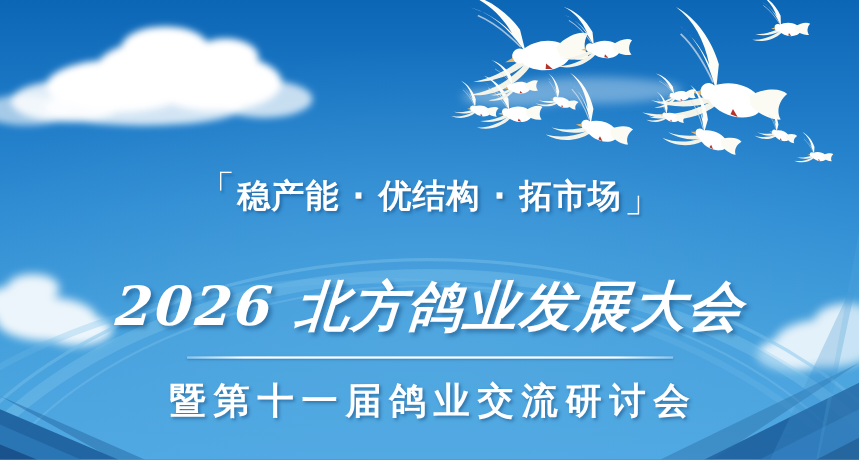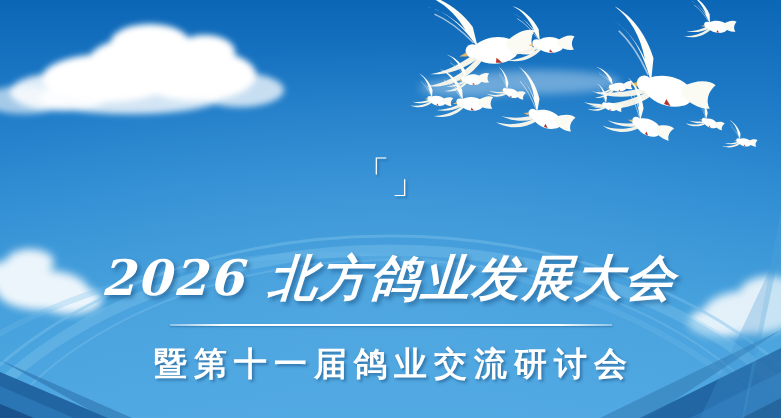--- a/index.html
+++ b/index.html
@@ -203,20 +203,21 @@
     <use href="#dove" x="0" y="0" transform="translate(613,86) rotate(-10) scale(0.52)"></use>
     <use href="#dove" x="0" y="0" transform="translate(606,104) rotate(8) scale(0.46)"></use>
     <use href="#dove" x="0" y="0" transform="translate(706,120) rotate(14) scale(0.50)"></use>
     <use href="#dove" x="0" y="0" transform="translate(740,140) rotate(4) scale(0.46)"></use>
   </svg>
 
   <div id="textblock">
 
     <div id="tagline-row">
       <span class="bracket open">「</span>
+      <span id="tagline">稳产能 · 优结构 · 拓市场</span>
       <span class="bracket close">」</span>
     </div>
 
     <div id="maintitle">2026 北方鸽业发展大会</div>
 
     <div id="divider"></div>
 
     <div id="subtitle">暨第十一届鸽业交流研讨会</div>
   </div>
 

